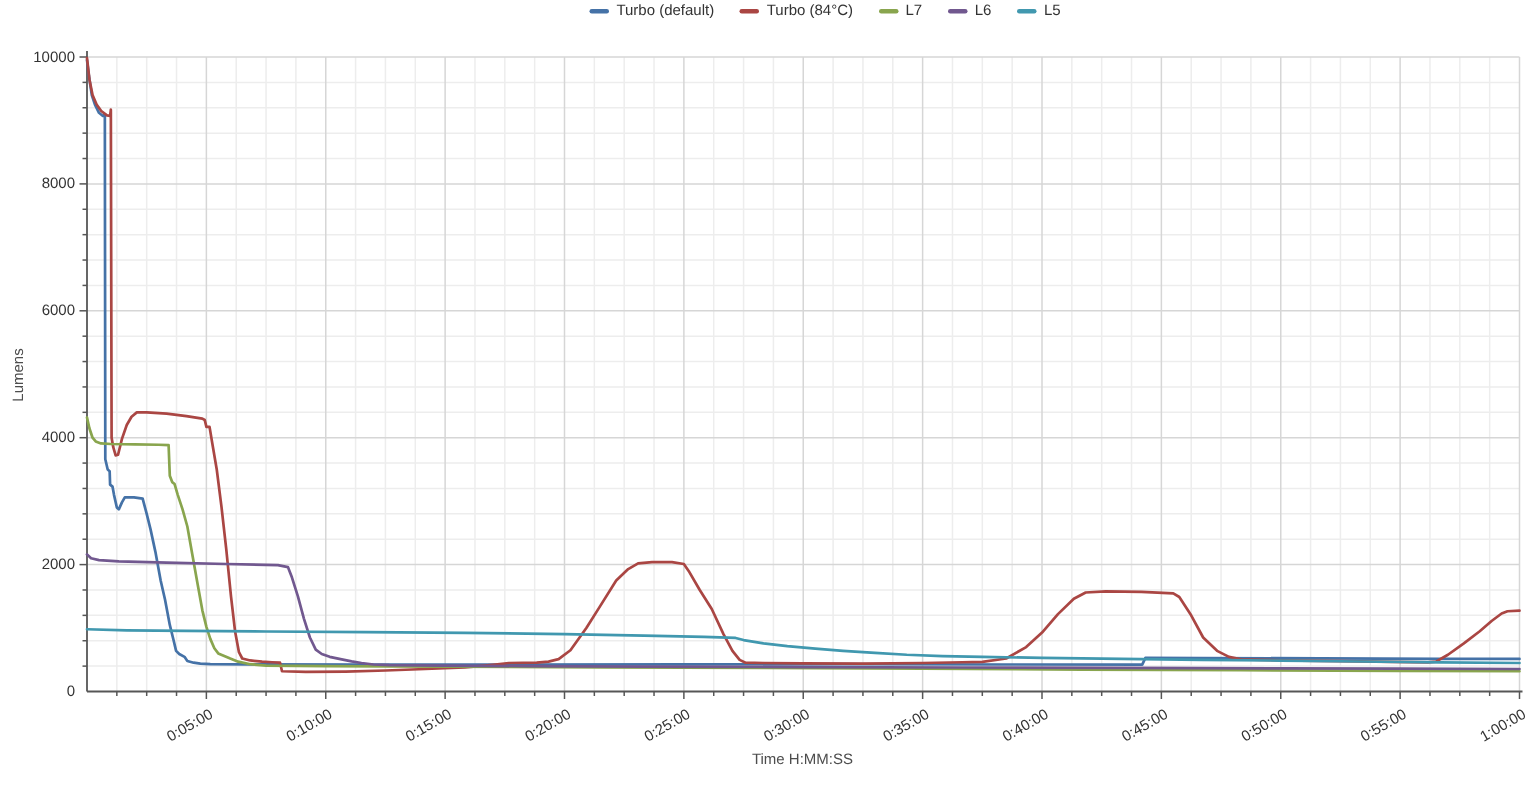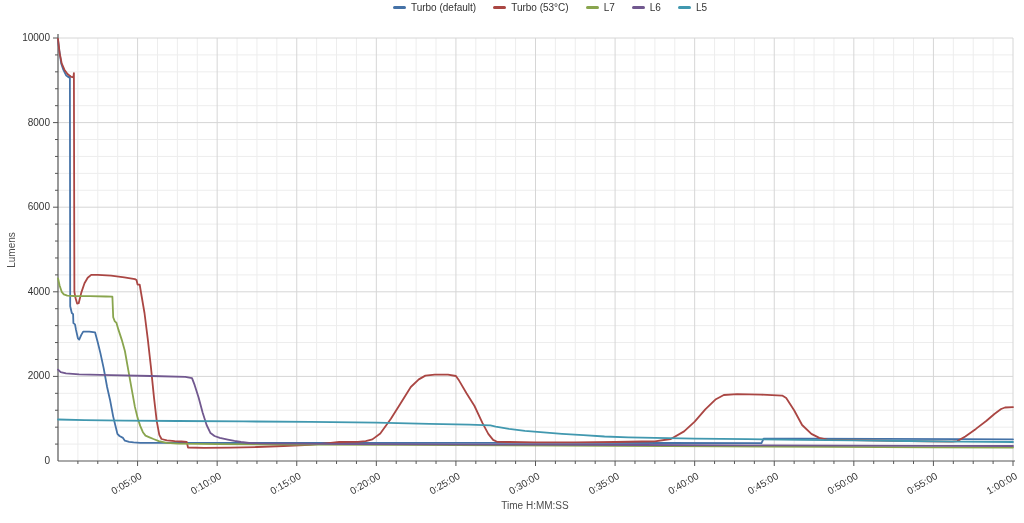--- a/index.html
+++ b/index.html
@@ -16,21 +16,21 @@
 <body>
 
 <div id="stage">
   <div class="legend" id="legend">
       <span class="legend-item">
         <span class="swatch" style="background: rgb(69, 114, 167);"></span>
         <span>Turbo (default)</span>
       </span>
       <span class="legend-item">
         <span class="swatch" style="background: rgb(170, 70, 67);"></span>
-        <span>Turbo (53°C)</span>
+        <span>Turbo (84°C)</span>
       </span>
       <span class="legend-item">
         <span class="swatch" style="background: rgb(137, 165, 78);"></span>
         <span>L7</span>
       </span>
       <span class="legend-item">
         <span class="swatch" style="background: rgb(113, 88, 143);"></span>
         <span>L6</span>
       </span>
       <span class="legend-item">

